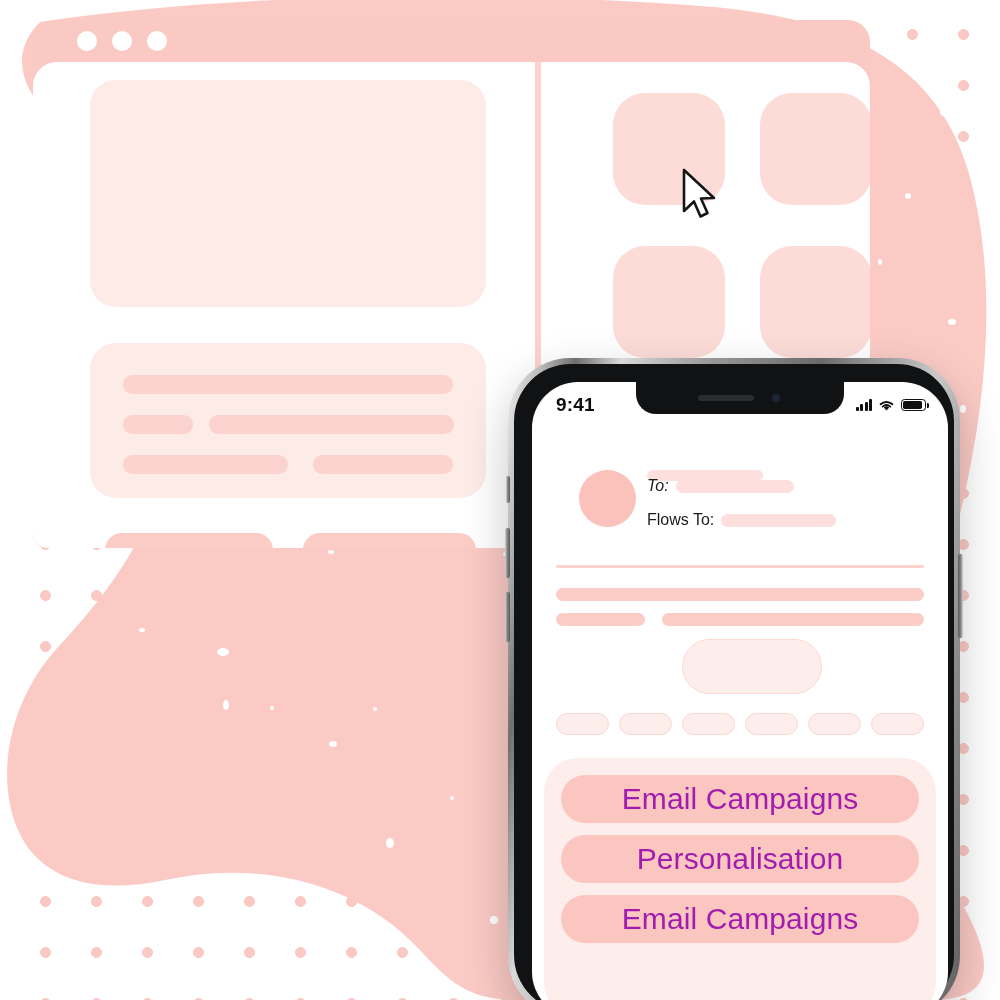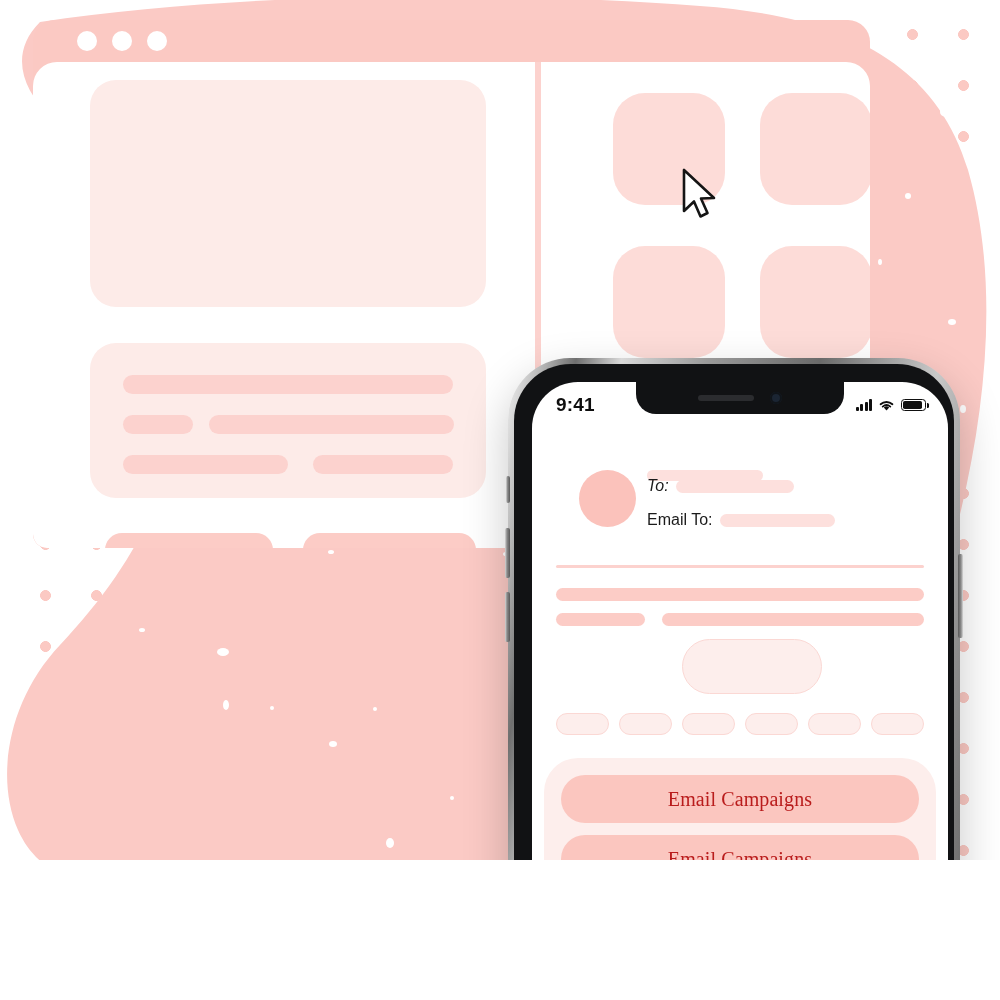--- a/index.html
+++ b/index.html
@@ -3,21 +3,21 @@
 <meta charset="utf-8">
 <style>
   html, body {
     margin: 0;
     padding: 0;
     background: transparent;
   }
   #stage {
     position: relative;
     width: 1000px;
-    height: 860px;
+    height: 1000px;
     overflow: hidden;
     font-family: "Liberation Sans", sans-serif;
   }
 
   
   .bg-layer {
     position: absolute;
     inset: 0;
     pointer-events: none;
   }
@@ -371,25 +371,24 @@
     flex-direction: column;
     gap: 12px;
   }
   .menu-button {
     height: 48px;
     background: #FBC6BF;
     border-radius: 24px;
     display: flex;
     align-items: center;
     justify-content: center;
-    font-size: 20px;
-    color: #b91c1c;
+    font-size: 30px;
+    color: #a21caf;
     letter-spacing: 0.1px;
     cursor: pointer;
-    font-family: Liberation Serif, serif;
   }
 
   
   .side-btn {
     position: absolute;
     background: linear-gradient(90deg,#d7d7d7,#8a8a8a 40%,#585858 100%);
     border-radius: 2px;
   }
   #btn-mute  { left: -2px; top: 118px;  width: 4px; height: 27px; }
   #btn-volup { left: -3px; top: 170px;  width: 5px; height: 50px; }
@@ -518,21 +517,21 @@
           <div id="header-row">
             <div id="avatar"></div>
             <div id="name-bar"></div>
 
             <div class="addr-row" id="row-to">
               <span class="addr-label">To:</span>
               <span class="addr-fill" id="fill-to"></span>
             </div>
 
             <div class="addr-row" id="row-reply">
-              <span class="addr-label">Email To:</span>
+              <span class="addr-label">Flows To:</span>
               <span class="addr-fill" id="fill-reply"></span>
             </div>
           </div>
 
           <div id="divider-line"></div>
           <div id="body-bar-1"></div>
           <div id="body-bar-2a"></div>
           <div id="body-bar-2b"></div>
           <div id="logo-placeholder"></div>
 
@@ -540,20 +539,21 @@
             <span class="chip"></span>
             <span class="chip"></span>
             <span class="chip"></span>
             <span class="chip"></span>
             <span class="chip"></span>
             <span class="chip"></span>
           </div>
 
           <div id="menu-card">
             <div class="menu-button">Email Campaigns</div>
+            <div class="menu-button">Personalisation</div>
             <div class="menu-button">Email Campaigns</div>
           </div>
         </div>
       </div>
     </div>
   </div>
 
 </div>
 
 </body></html>

